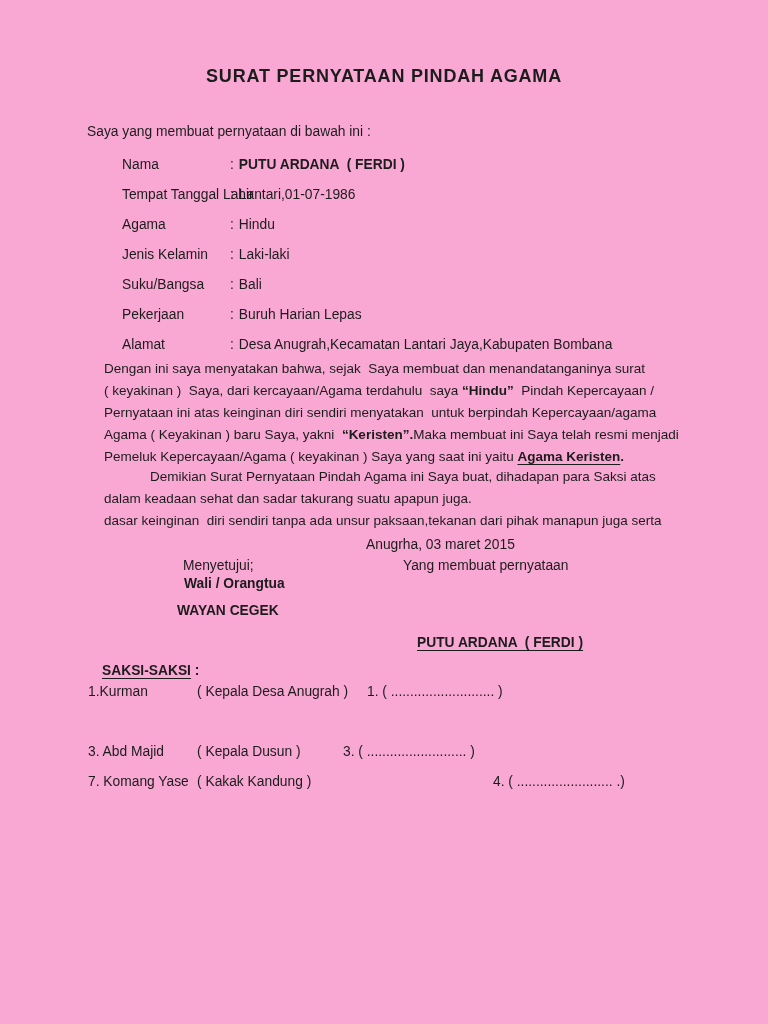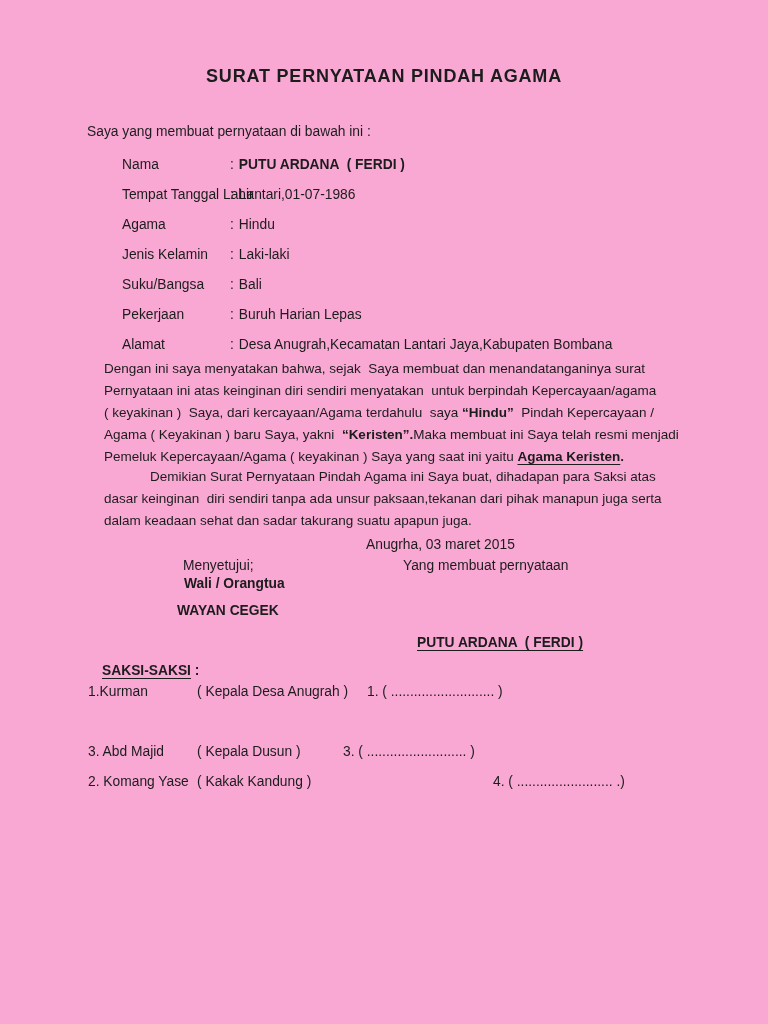--- a/index.html
+++ b/index.html
@@ -69,30 +69,30 @@
   <div class="field-row" style="top:152px"><span class="f-label">Nama</span><span class="f-sep">:</span><span class="f-value bold">PUTU ARDANA  ( FERDI )</span></div>
   <div class="field-row" style="top:182px"><span class="f-label">Tempat Tanggal Lahir</span><span class="f-sep">:</span><span class="f-value">Lantari,01-07-1986</span></div>
   <div class="field-row" style="top:212px"><span class="f-label">Agama</span><span class="f-sep">:</span><span class="f-value">Hindu</span></div>
   <div class="field-row" style="top:242px"><span class="f-label">Jenis Kelamin</span><span class="f-sep">:</span><span class="f-value">Laki-laki</span></div>
   <div class="field-row" style="top:272px"><span class="f-label">Suku/Bangsa</span><span class="f-sep">:</span><span class="f-value">Bali</span></div>
   <div class="field-row" style="top:302px"><span class="f-label">Pekerjaan</span><span class="f-sep">:</span><span class="f-value">Buruh Harian Lepas</span></div>
   <div class="field-row" style="top:332px"><span class="f-label">Alamat</span><span class="f-sep">:</span><span class="f-value">Desa Anugrah,Kecamatan Lantari Jaya,Kabupaten Bombana</span></div>
 
   <div class="para" style="top:358px">
     <div class="line"><span>Dengan ini saya menyatakan bahwa, sejak  Saya membuat dan menandatanganinya surat</span></div>
+    <div class="line"><span>( keyakinan )  Saya, dari kercayaan/Agama terdahulu  saya </span><span class="bold">“Hindu”</span><span>  Pindah Kepercayaan /</span></div>
     <div class="line"><span>Pernyataan ini atas keinginan diri sendiri menyatakan  untuk berpindah Kepercayaan/agama</span></div>
-    <div class="line"><span>( keyakinan )  Saya, dari kercayaan/Agama terdahulu  saya </span><span class="bold">“Hindu”</span><span>  Pindah Kepercayaan /</span></div>
     <div class="line"><span>Agama ( Keyakinan ) baru Saya, yakni  </span><span class="bold">“Keristen”.</span><span>Maka membuat ini Saya telah resmi menjadi</span></div>
     <div class="line"><span>Pemeluk Kepercayaan/Agama ( keyakinan ) Saya yang saat ini yaitu </span><span class="bold underline">Agama Keristen</span><span class="bold">.</span></div>
   </div>
 
   <div class="para" style="top:466px">
     <div class="line indent-first"><span>Demikian Surat Pernyataan Pindah Agama ini Saya buat, dihadapan para Saksi atas</span></div>
+    <div class="line"><span>dalam keadaan sehat dan sadar takurang suatu apapun juga.</span></div>
     <div class="line"><span>dasar keinginan  diri sendiri tanpa ada unsur paksaan,tekanan dari pihak manapun juga serta</span></div>
-    <div class="line"><span>dalam keadaan sehat dan sadar takurang suatu apapun juga.</span></div>
   </div>
 
   <div class="abs closing-date">Anugrha, 03 maret 2015</div>
   <div class="abs role-left">Menyetujui;</div>
   <div class="abs role-right">Yang membuat pernyataan</div>
   <div class="abs subrole-left">Wali / Orangtua</div>
   <div class="abs name-left">WAYAN CEGEK</div>
   <div class="abs name-right">PUTU ARDANA  ( FERDI )</div>
 
   <div class="abs saksi-heading"><span class="underline">SAKSI-SAKSI</span><span> :</span></div>
@@ -101,18 +101,18 @@
       <span class="w-name">1.Kurman</span>
       <span class="w-role">( Kepala Desa Anugrah )</span>
       <span class="w-sign" style="left:367px">1. ( ........................... )</span>
     </div>
   <div class="wit-row" style="top:740px">
       <span class="w-name">3. Abd Majid</span>
       <span class="w-role">( Kepala Dusun )</span>
       <span class="w-sign" style="left:343px">3. ( .......................... )</span>
     </div>
   <div class="wit-row" style="top:770px">
-      <span class="w-name">2. Komang Yase</span>
+      <span class="w-name">7. Komang Yase</span>
       <span class="w-role">( Kakak Kandung )</span>
       <span class="w-sign" style="left:493px">4. ( ......................... .)</span>
     </div>
 
 </div>
 
 </body></html>

